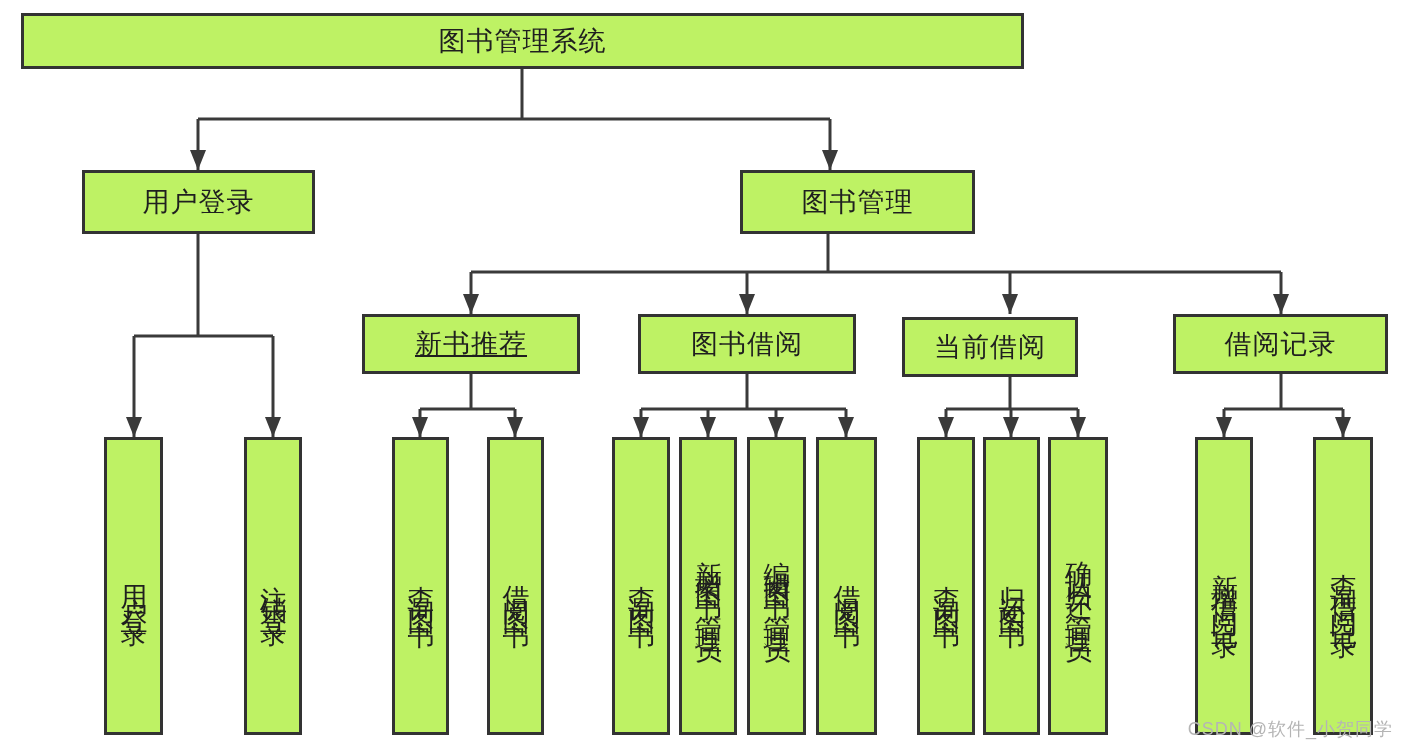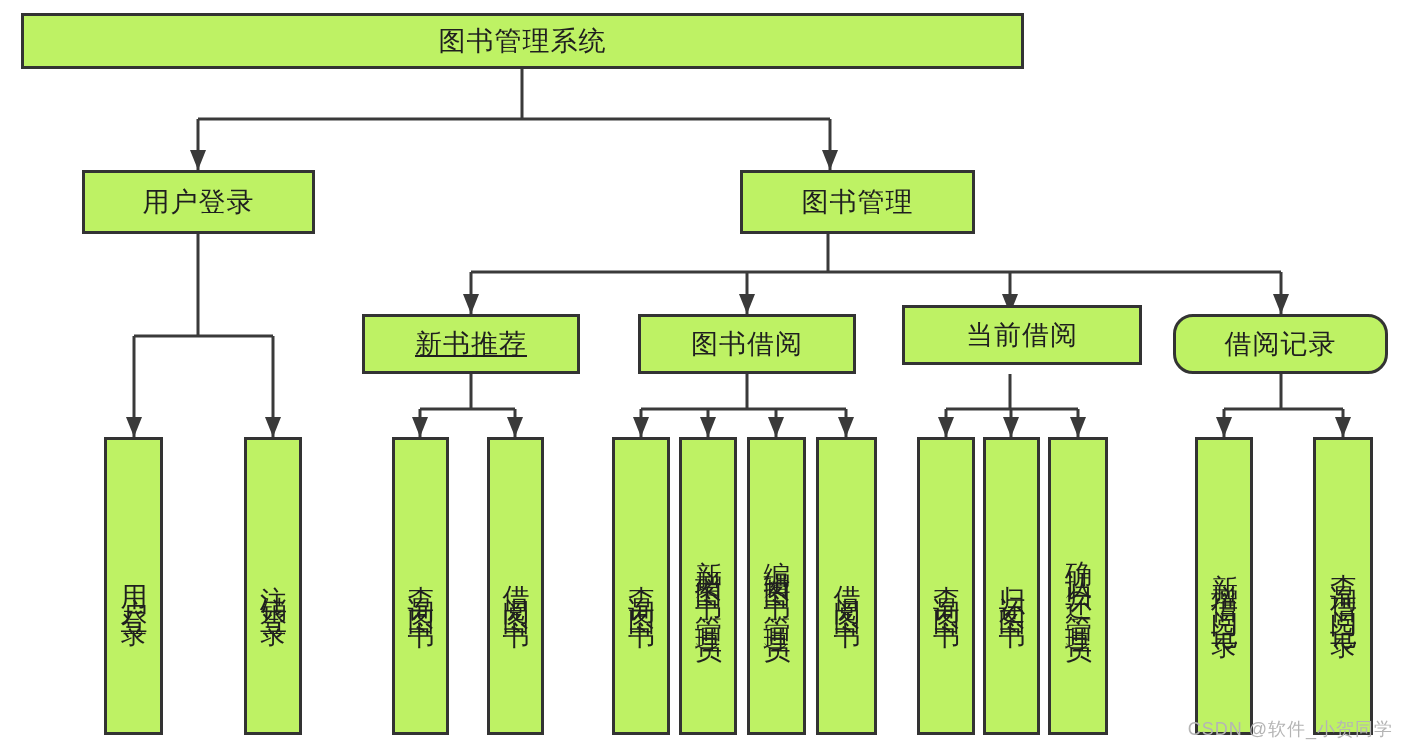--- a/index.html
+++ b/index.html
@@ -94,22 +94,22 @@
     </g>
   </svg>
 
   <div class="node" style="left:21px;top:13px;width:1003px;height:56px;">图书管理系统</div>
 
   <div class="node" style="left:82px;top:170px;width:233px;height:64px;">用户登录</div>
   <div class="node" style="left:712px;top:170px;width:235px;height:64px;margin-left:28px;">图书管理</div>
 
   <div class="node" style="left:362px;top:314px;width:218px;height:60px;text-decoration:underline;">新书推荐</div>
   <div class="node" style="left:638px;top:314px;width:218px;height:60px;text-align:right;">图书借阅</div>
-  <div class="node" style="left:902px;top:305px;width:240px;height:60px;font-family:Liberation Serif, serif;">当前借阅</div>
-  <div class="node" style="left:1173px;top:314px;width:215px;height:60px;border-radius:20px;">借阅记录</div>
+  <div class="node" style="left:902px;top:317px;width:176px;height:60px;font-family:Liberation Serif, serif;">当前借阅</div>
+  <div class="node" style="left:1173px;top:314px;width:215px;height:60px;">借阅记录</div>
 
   <div class="node v" style="left:104px;top:437px;width:59px;height:298px;">用户登录</div>
   <div class="node v" style="left:244px;top:437px;width:58px;height:298px;">注销登录</div>
 
   <div class="node v" style="left:392px;top:437px;width:57px;height:298px;">查询图书</div>
   <div class="node v" style="left:487px;top:437px;width:57px;height:298px;">借阅图书</div>
 
   <div class="node v" style="left:612px;top:437px;width:58px;height:298px;">查询图书</div>
   <div class="node v long" style="left:679px;top:437px;width:58px;height:298px;">新增图书（管理员）</div>
   <div class="node v long" style="left:747px;top:437px;width:59px;height:298px;">编辑图书（管理员）</div>

